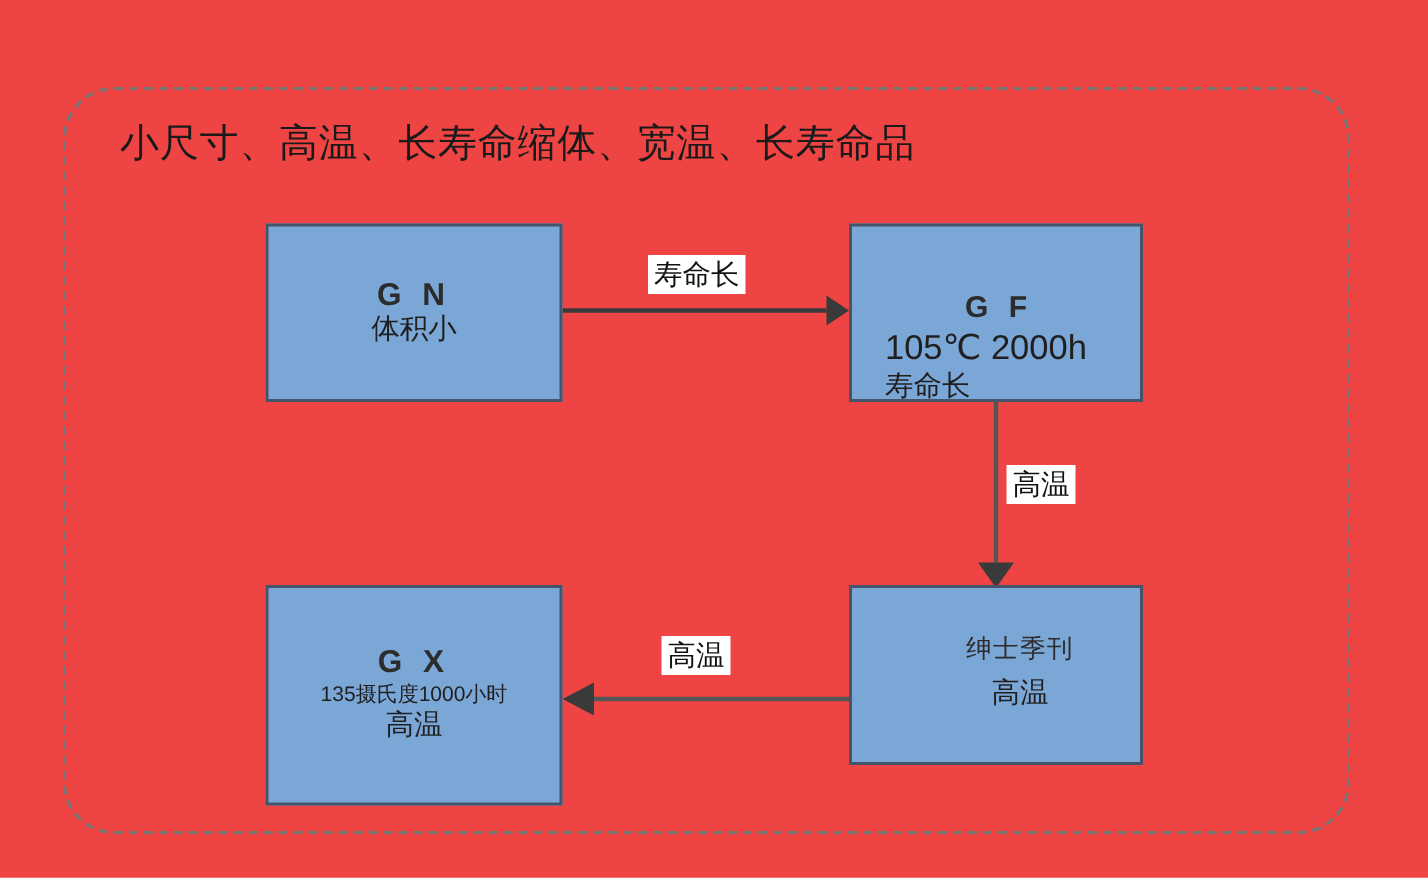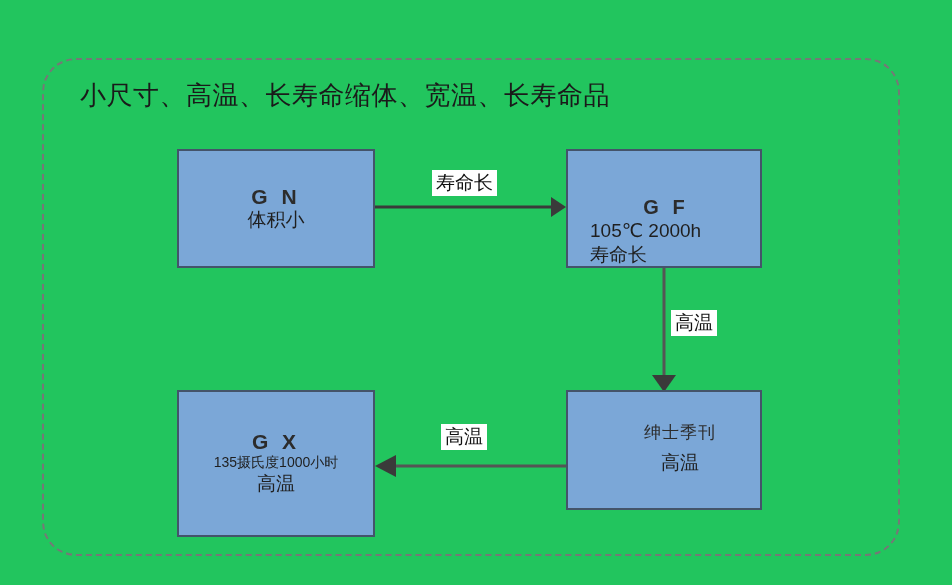--- a/index.html
+++ b/index.html
@@ -10,21 +10,21 @@
     width: 952px;
     height: 585px;
     background: #ffffff;
     font-family: "Liberation Sans", "DejaVu Sans", sans-serif;
     overflow: hidden;
   }
   #canvas {
     position: relative;
     width: 952px;
     height: 585px;
-    background: #22c55e;
+    background: #ef4444;
   }
   
   .dashed-frame {
     position: absolute;
     left: 42px;
     top: 58px;
     width: 858px;
     height: 498px;
     box-sizing: border-box;
     border: 2px dashed #777777;
@@ -73,21 +73,21 @@
     line-height: 1.3;
     color: #1f1f1f;
   }
   
   .node.compact .line-title {
     font-size: 20px;
     margin-bottom: 1px;
     margin-top: 46px;
   }
   .node.compact .line-sub {
-    font-size: 19px;
+    font-size: 23px;
     line-height: 1.25;
   }
   .node.compact .line-foot {
     font-size: 19px;
     line-height: 1.25;
   }
   
   .node.plain .line-title {
     font-weight: normal;
     font-size: 17px;

